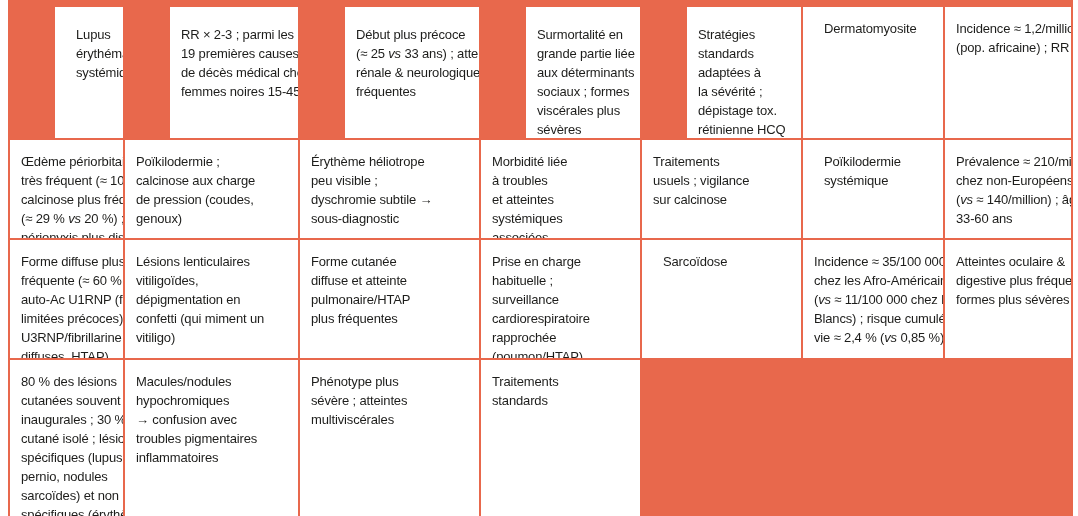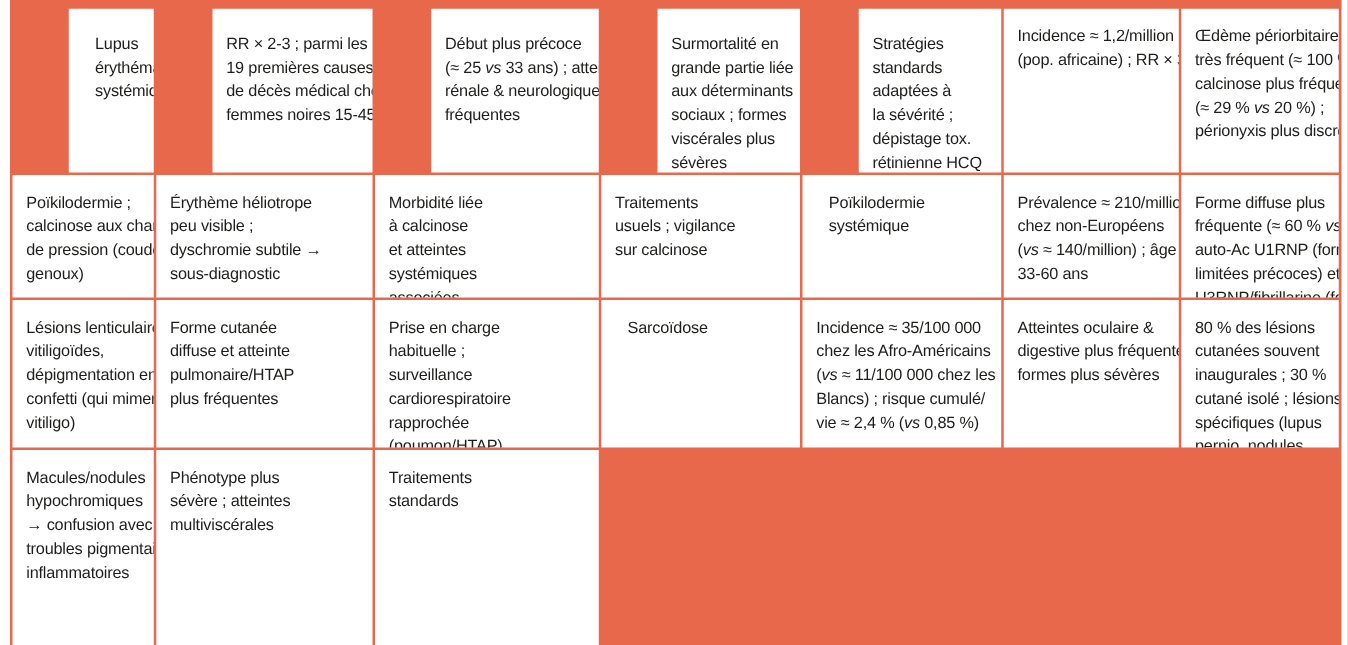--- a/index.html
+++ b/index.html
@@ -66,37 +66,38 @@
 viscérales plus
 sévères</div>
   <div class="cell r1">Stratégies
 standards
 adaptées à
 la sévérité ;
 dépistage tox.
 rétinienne HCQ
 (RR x 5)</div>
 
+  <div class="cell r2 col1">Dermatomyosite</div>
   <div class="cell r2">Incidence ≈ 1,2/million
 (pop. africaine) ; RR × 3</div>
   <div class="cell r2">Œdème périorbitaire
 très fréquent (≈ 100 %) ;
 calcinose plus fréquente
 (≈ 29 % <i>vs</i> 20 %) ;
 périonyxis plus discret</div>
   <div class="cell r2">Poïkilodermie ;
 calcinose aux charge
 de pression (coudes,
 genoux)</div>
   <div class="cell r2">Érythème héliotrope
 peu visible ;
 dyschromie subtile <span class="arr">→</span>
 sous-diagnostic</div>
   <div class="cell r2">Morbidité liée
-à calcinose
+à troubles
 et atteintes
 systémiques
 associées</div>
   <div class="cell r2">Traitements
 usuels ; vigilance
 sur calcinose</div>
 
   <div class="cell r3 col1">Poïkilodermie
 systémique</div>
   <div class="cell r3">Prévalence ≈ 210/million

